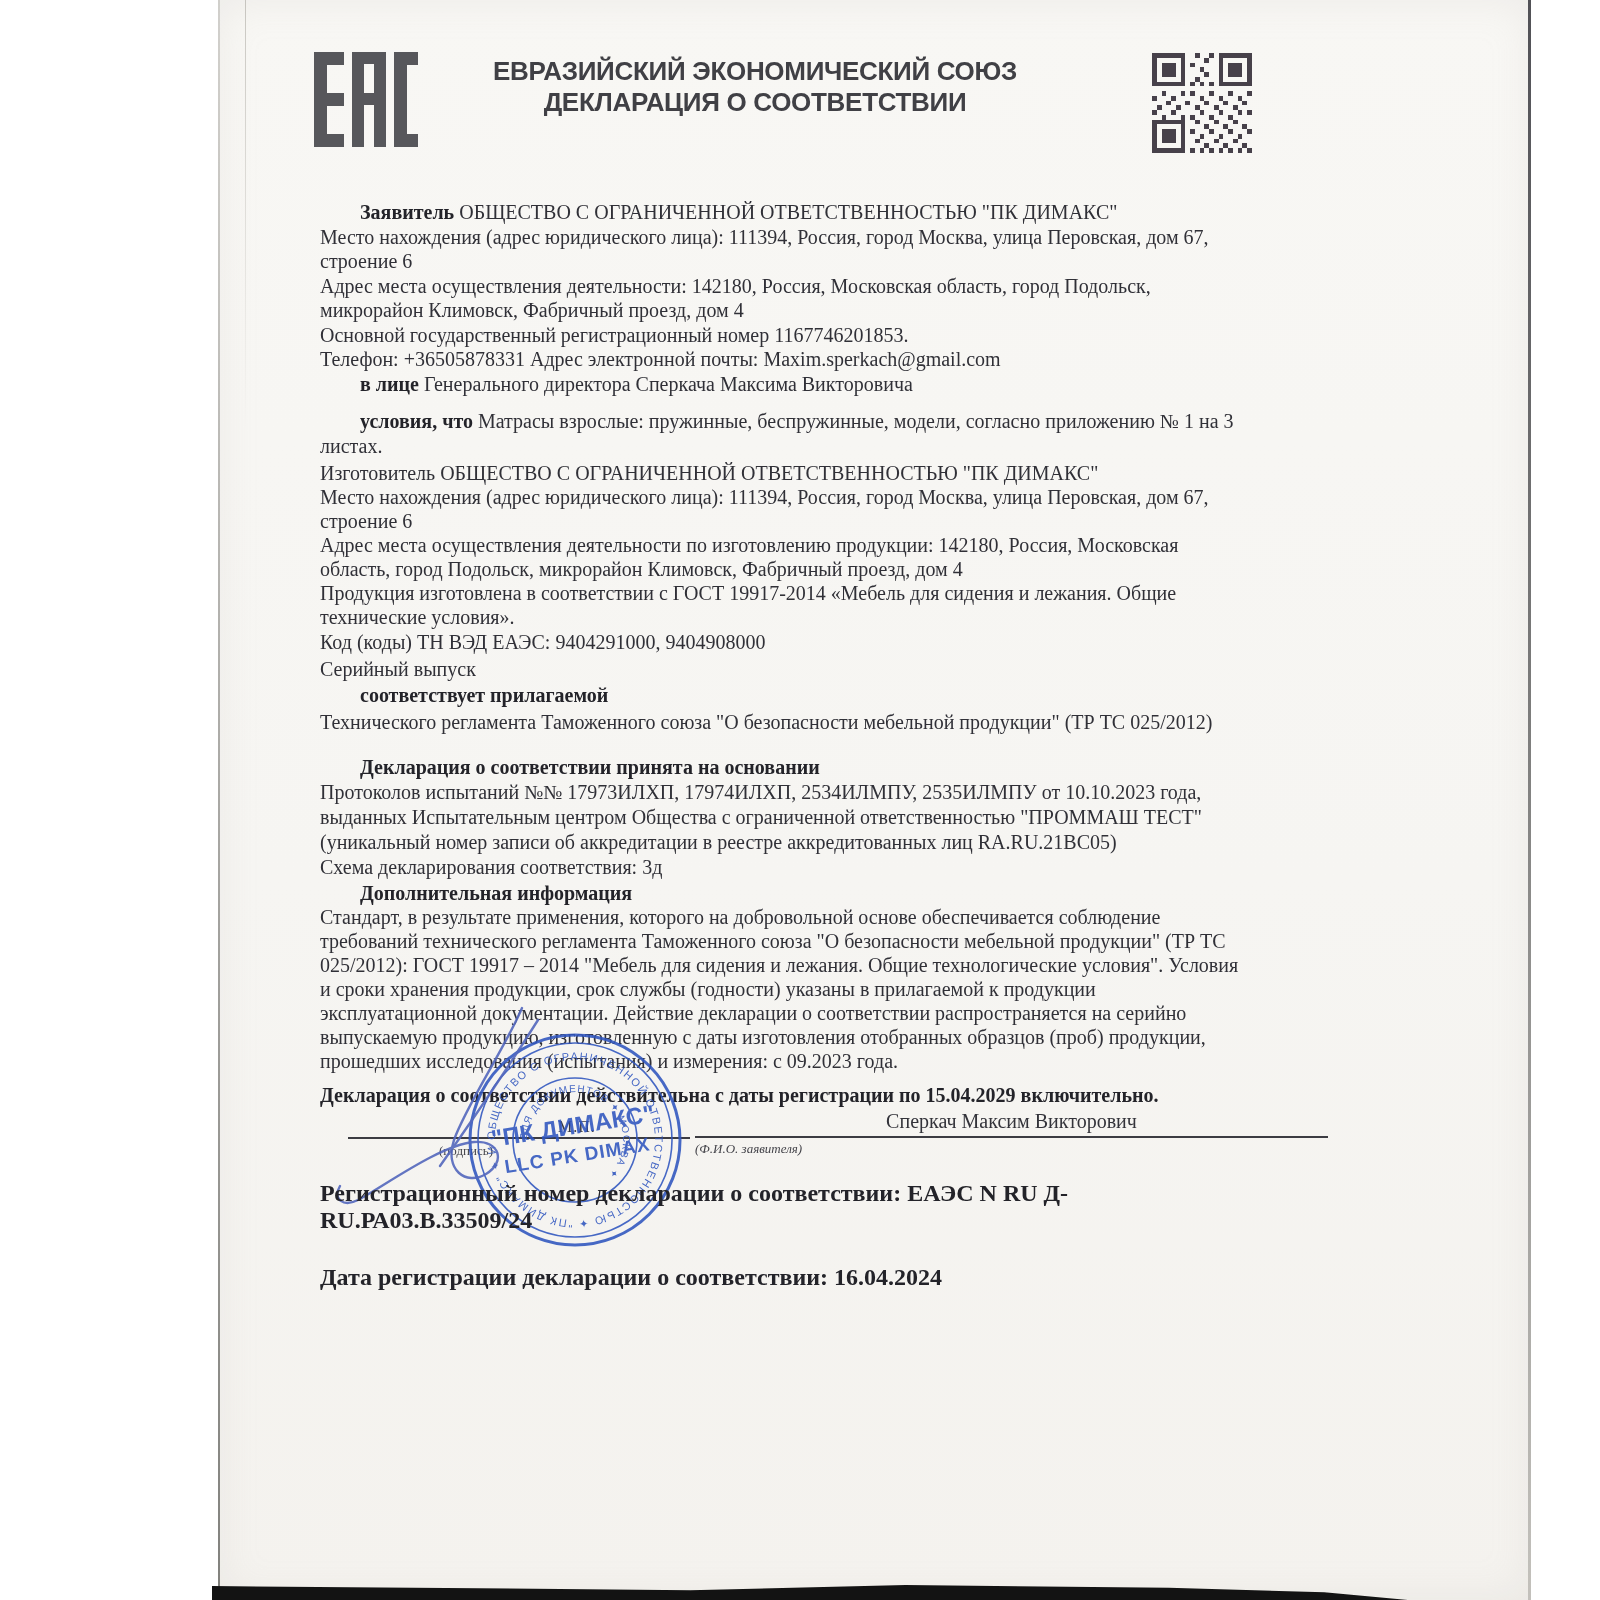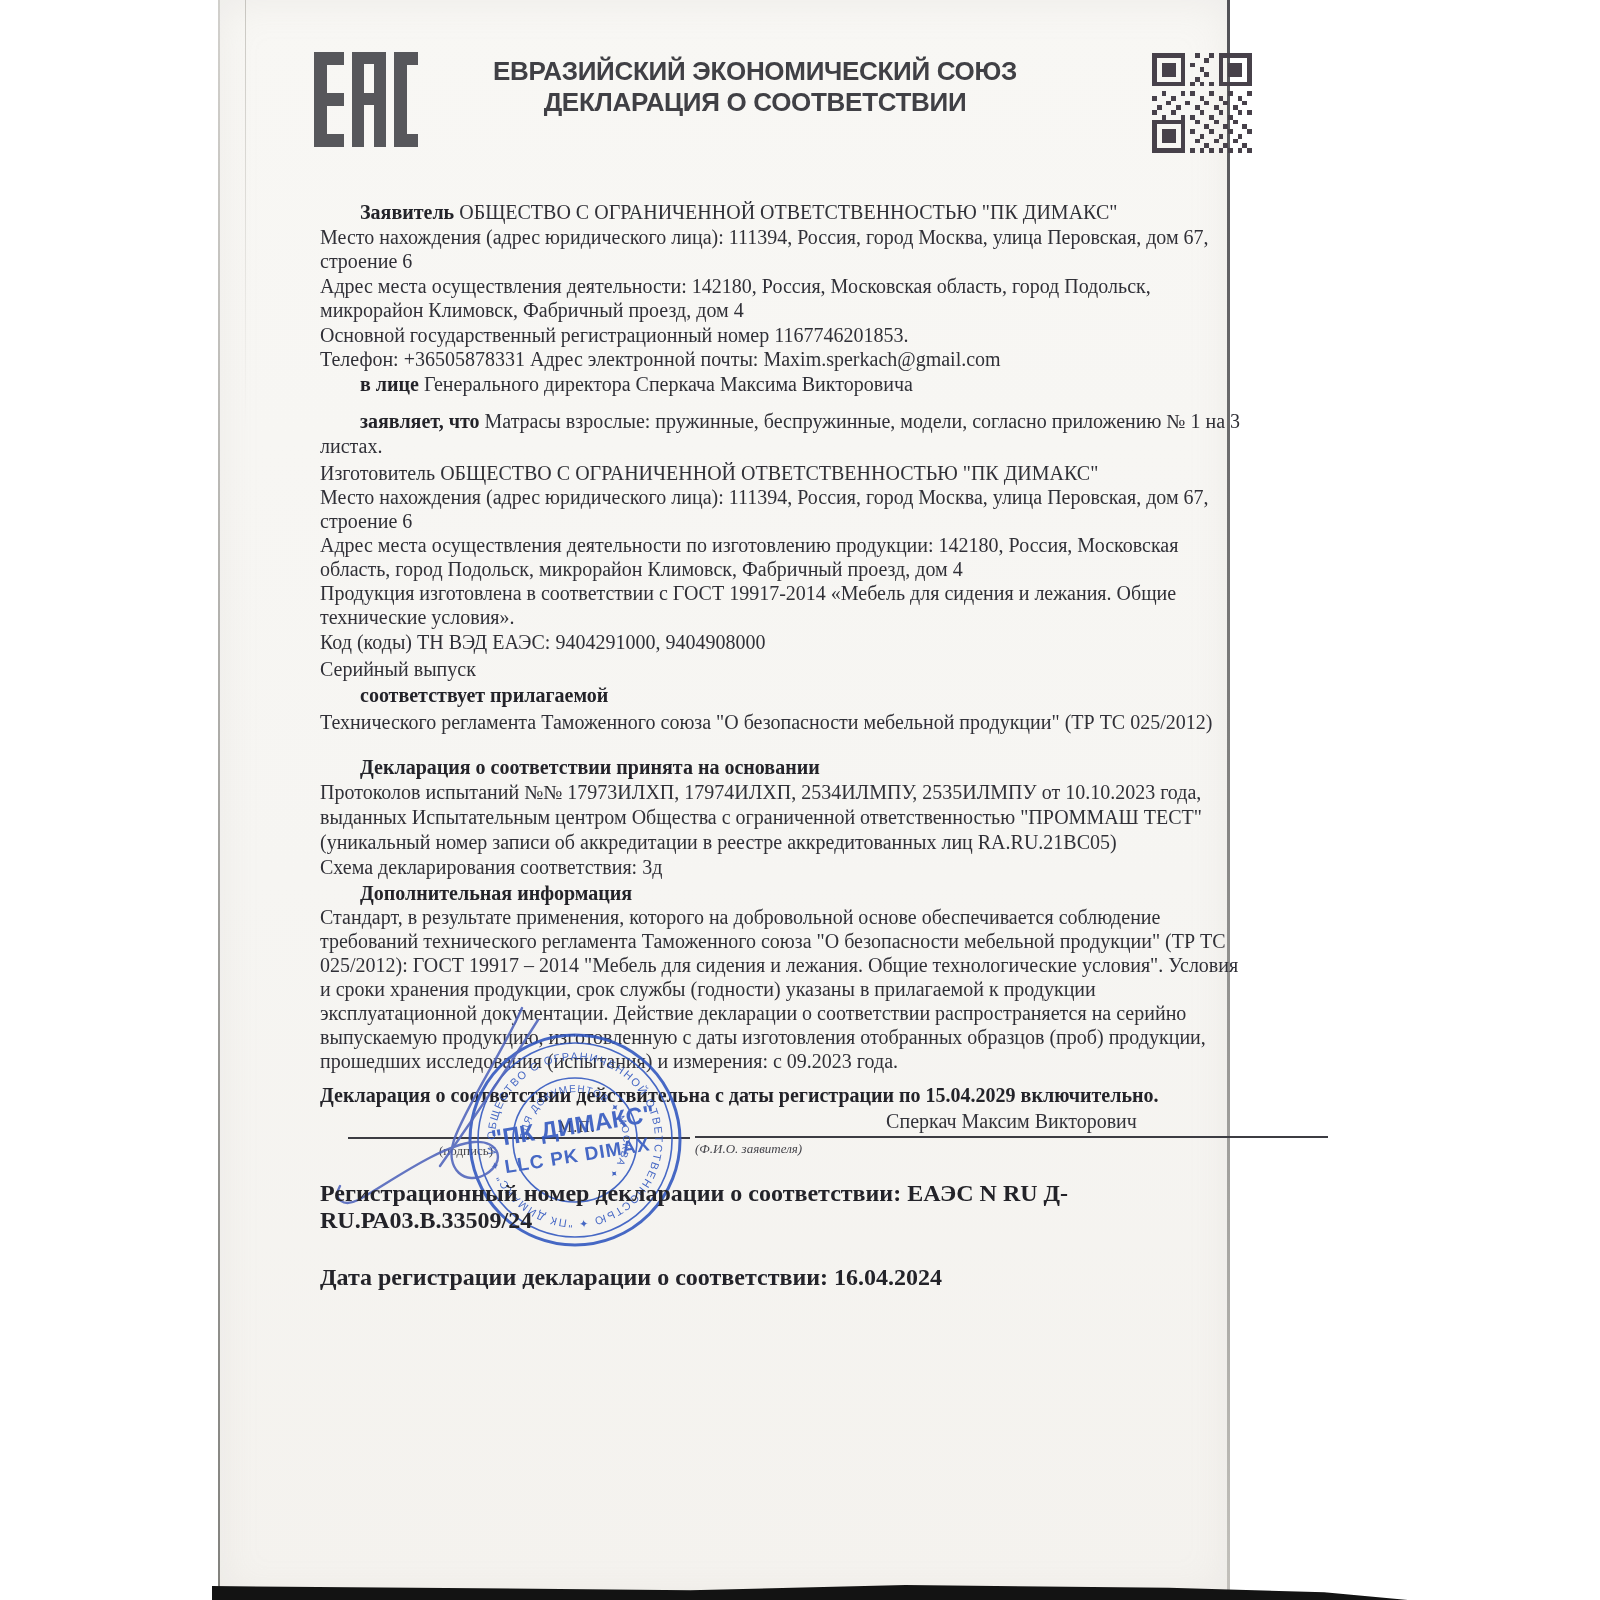--- a/index.html
+++ b/index.html
@@ -3,21 +3,21 @@
 <meta charset="utf-8">
 <style>
   html,body{margin:0;padding:0;}
   body{
     width:1600px;height:1600px;position:relative;overflow:hidden;
     background:#ffffff;
     font-family:"Liberation Serif", serif;
   }
   
   .photo{
-    position:absolute;left:218px;top:0;width:1012px;height:1600px;
+    position:absolute;left:218px;top:0;width:1313px;height:1600px;
     background:linear-gradient(180deg,#f8f7f4 0%,#f6f5f2 55%,#f4f2ee 100%);
     box-shadow:inset 0 0 40px rgba(190,185,175,.18);
   }
   .edge-left{
     position:absolute;left:0;top:0;width:2px;height:100%;
     background:linear-gradient(180deg,rgba(150,148,142,.35),rgba(110,110,106,.85));
   }
   .edge-right{
     position:absolute;right:0;top:0;width:3px;height:100%;
     background:linear-gradient(180deg,#515156 0%,#7d7d7c 45%,rgba(160,158,152,.55) 100%);
@@ -115,21 +115,21 @@
   <div class="blk b1">
     <p><b>Заявитель</b> <span>ОБЩЕСТВО С ОГРАНИЧЕННОЙ ОТВЕТСТВЕННОСТЬЮ "ПК ДИМАКС"</span></p>
     <p>Место нахождения (адрес юридического лица): 111394, Россия, город Москва, улица Перовская, дом 67, строение 6</p>
     <p>Адрес места осуществления деятельности: 142180, Россия, Московская область, город Подольск, микрорайон Климовск, Фабричный проезд, дом 4</p>
     <p>Основной государственный регистрационный номер 1167746201853.</p>
     <p>Телефон: +36505878331 Адрес электронной почты: Maxim.sperkach@gmail.com</p>
     <p><b>в лице</b> <span>Генерального директора Сперкача Максима Викторовича</span></p>
   </div>
 
   <div class="blk b2">
-    <p><b>заявляет, что</b> <span>Матрасы взрослые: пружинные, беспружинные, модели, согласно приложению № 1 на 3 листах.</span></p>
+    <p><b>условия, что</b> <span>Матрасы взрослые: пружинные, беспружинные, модели, согласно приложению № 1 на 3 листах.</span></p>
   </div>
 
   <div class="blk b3">
     <p>Изготовитель ОБЩЕСТВО С ОГРАНИЧЕННОЙ ОТВЕТСТВЕННОСТЬЮ "ПК ДИМАКС"</p>
     <p>Место нахождения (адрес юридического лица): 111394, Россия, город Москва, улица Перовская, дом 67, строение 6</p>
     <p>Адрес места осуществления деятельности по изготовлению продукции: 142180, Россия, Московская область, город Подольск, микрорайон Климовск, Фабричный проезд, дом 4</p>
     <p>Продукция изготовлена в соответствии с ГОСТ 19917-2014 «Мебель для сидения и лежания. Общие технические условия».</p>
   </div>
 
   <div class="blk b4">

